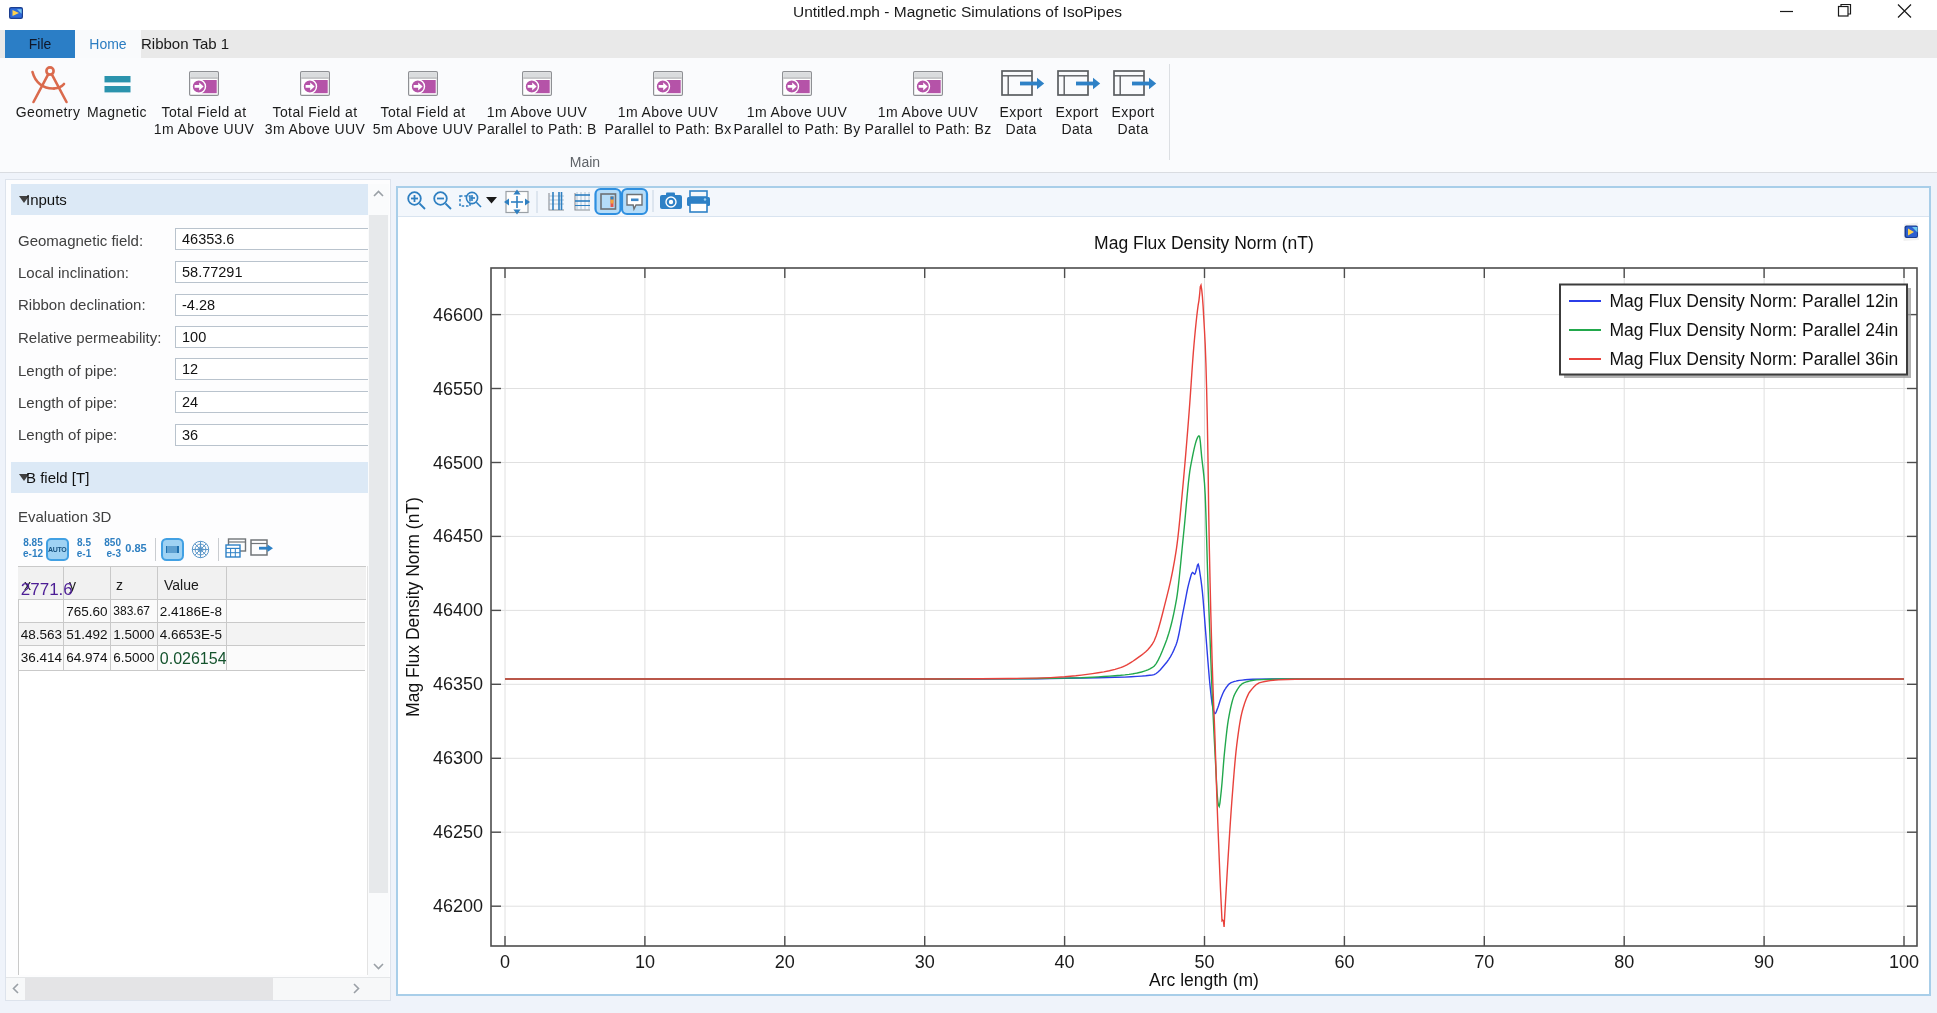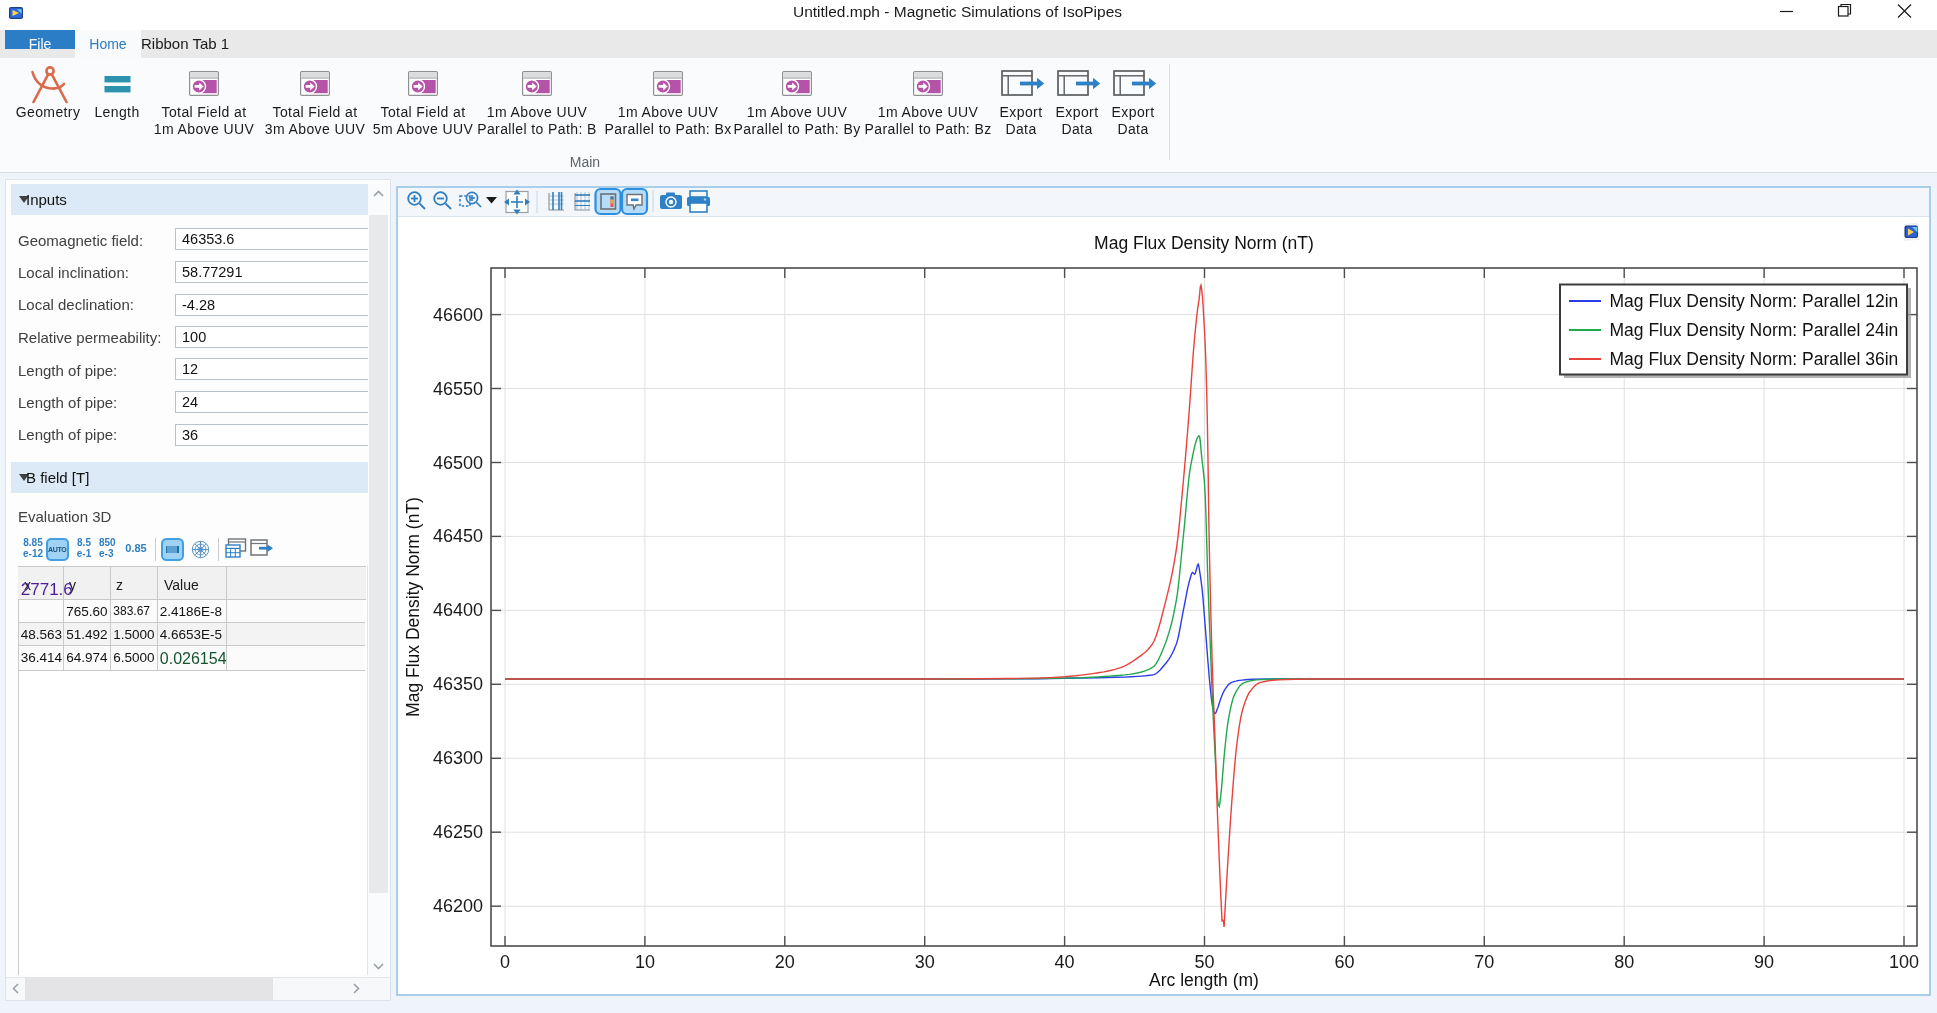--- a/index.html
+++ b/index.html
@@ -1,21 +1,21 @@
 <!DOCTYPE html>
 <html><head><meta charset="utf-8">
 <style>
 html,body{margin:0;padding:0}
 body{width:1937px;height:1013px;position:relative;overflow:hidden;background:#eff3fa;
  font-family:"Liberation Sans",sans-serif;-webkit-font-smoothing:antialiased}
 .abs{position:absolute}
 .tb{position:absolute;left:0;top:0;width:1937px;height:30px;background:#ffffff}
 .title{position:absolute;top:0;left:-11px;width:100%;text-align:center;font-size:15.5px;color:#1a1a1a;line-height:23px}
 .tabbar{position:absolute;left:0;top:30px;width:1937px;height:28px;background:#e9e9e9}
-.filetab{position:absolute;left:5px;top:30px;width:70px;height:19px;background:#2b7ec6;color:#ffffff;
+.filetab{position:absolute;left:5px;top:30px;width:70px;height:28px;background:#2b7ec6;color:#0f172a;
  font-size:14px;text-align:center;line-height:28px}
 .hometab{position:absolute;left:75px;top:30px;width:66px;height:28px;background:#f9fafc;color:#2b7cc1;
  font-size:14px;text-align:center;line-height:28px}
 .rtab1{position:absolute;left:141px;top:30px;width:110px;height:28px;color:#1a1a1a;
  font-size:15px;text-align:left;line-height:28px}
 .ribbon{position:absolute;left:0;top:58px;width:1937px;height:114px;background:#fafbfd;border-bottom:1px solid #d9dce1}
 .rlabel{position:absolute;width:140px;text-align:center;font-size:14px;color:#1b1b1b;line-height:16.5px;top:104px;letter-spacing:0.4px}
 .mainlbl{position:absolute;left:535px;top:154px;width:100px;text-align:center;font-size:14px;color:#5f6368}
 .gsep{position:absolute;left:1169px;top:64px;width:1px;height:96px;background:#dcdfe3}
 .lpanel{position:absolute;left:5px;top:179px;width:386px;height:822px;background:#fdfdfe;border:1px solid #dde3ec;box-sizing:border-box}
@@ -137,57 +137,57 @@
 </svg>
 <svg class="abs" style="left:1113px;top:70px" width="44" height="27" viewBox="0 0 44 27">
  <rect x="1" y="1" width="30" height="24" fill="none" stroke="#5a5d61" stroke-width="1.7"></rect>
  <line x1="1" y1="5.8" x2="31" y2="5.8" stroke="#5a5d61" stroke-width="1.4"></line>
  <line x1="7.2" y1="5.8" x2="7.2" y2="25" stroke="#5a5d61" stroke-width="1.4"></line>
  <rect x="19" y="11.6" width="17" height="3.8" fill="#2e81c6"></rect>
  <path d="M36 7.8 L43.2 13.5 L36 19.2 Z" fill="#2e81c6"></path>
  <rect x="14" y="9" width="16" height="9" fill="#fff" opacity="0"></rect>
 </svg>
 <div class="rlabel" style="left:-22px">Geometry</div>
-<div class="rlabel" style="left:47px">Length</div>
+<div class="rlabel" style="left:47px">Magnetic</div>
 <div class="rlabel" style="left:134px">Total Field at<br>1m Above UUV</div>
 <div class="rlabel" style="left:245px">Total Field at<br>3m Above UUV</div>
 <div class="rlabel" style="left:353px">Total Field at<br>5m Above UUV</div>
 <div class="rlabel" style="left:467px">1m Above UUV<br>Parallel to Path: B</div>
 <div class="rlabel" style="left:598px">1m Above UUV<br>Parallel to Path: Bx</div>
 <div class="rlabel" style="left:727px">1m Above UUV<br>Parallel to Path: By</div>
 <div class="rlabel" style="left:858px">1m Above UUV<br>Parallel to Path: Bz</div>
 <div class="rlabel" style="left:951px">Export<br>Data</div>
 <div class="rlabel" style="left:1007px">Export<br>Data</div>
 <div class="rlabel" style="left:1063px">Export<br>Data</div>
 <div class="lpanel"></div>
 <div class="band" style="top:184px"></div>
 <div class="tri" style="left:19px;top:196px"></div>
 <div class="bandtxt" style="top:184px">Inputs</div>
 <div class="flabel" style="top:232px">Geomagnetic field:</div>
 <div class="fbox" style="top:228px">46353.6</div>
 <div class="flabel" style="top:264px">Local inclination:</div>
 <div class="fbox" style="top:261px">58.77291</div>
-<div class="flabel" style="top:296px">Local declination:</div>
+<div class="flabel" style="top:296px">Ribbon declination:</div>
 <div class="fbox" style="top:294px">-4.28</div>
 <div class="flabel" style="top:329px">Relative permeability:</div>
 <div class="fbox" style="top:326px">100</div>
 <div class="flabel" style="top:362px">Length of pipe:</div>
 <div class="fbox" style="top:358px">12</div>
 <div class="flabel" style="top:394px">Length of pipe:</div>
 <div class="fbox" style="top:391px">24</div>
 <div class="flabel" style="top:426px">Length of pipe:</div>
 <div class="fbox" style="top:424px">36</div>
 <div class="band" style="top:462px"></div>
 <div class="tri" style="left:19px;top:474px"></div>
 <div class="bandtxt" style="top:462px">B field [T]</div>
 <div class="flabel" style="top:508px">Evaluation 3D</div>
 <div class="abs" style="left:20px;top:537px;width:26px;font-size:10px;font-weight:bold;color:#2e7fc1;line-height:11px;text-align:center">8.85<br>e-12</div>
 <div class="abs" style="left:45.7px;top:538px;width:23px;height:23px;background:#9fd2f3;border:2px solid #41a0e3;border-radius:5px;box-sizing:border-box;font-weight:bold;color:#17527f;text-align:center;line-height:19px;letter-spacing:-0.3px;font-size:7px">AUTO</div>
 <div class="abs" style="left:73px;top:537px;width:22px;font-size:10px;font-weight:bold;color:#2e7fc1;line-height:11px;text-align:center">8.5<br>e-1</div>
-<div class="abs" style="left:99px;top:537px;width:22px;font-size:10px;font-weight:bold;color:#2e7fc1;line-height:11px;text-align:left">850<br>e-3</div>
+<div class="abs" style="left:99px;top:537px;width:22px;font-size:10px;font-weight:bold;color:#2e7fc1;line-height:11px;text-align:right">850<br>e-3</div>
 <div class="abs" style="left:124px;top:542px;width:24px;font-size:11px;font-weight:bold;color:#2e7fc1;text-align:center">0.85</div>
 <div class="abs" style="left:155px;top:538px;width:1px;height:23px;background:#c9ccd0"></div>
 <svg class="abs" style="left:161px;top:538px" width="23" height="23" viewBox="0 0 23 23">
  <rect x="1" y="1" width="21" height="21" rx="4.5" fill="#9fd2f3" stroke="#41a0e3" stroke-width="2"></rect>
  <rect x="5" y="8" width="13" height="7" fill="#1d6fae"></rect>
  <g stroke="#9fd2f3" stroke-width="1">
       <line x1="7" y1="8" x2="7" y2="15"></line>
       <line x1="9" y1="8" x2="9" y2="15"></line>
       <line x1="11" y1="8" x2="11" y2="15"></line>
       <line x1="13" y1="8" x2="13" y2="15"></line>

